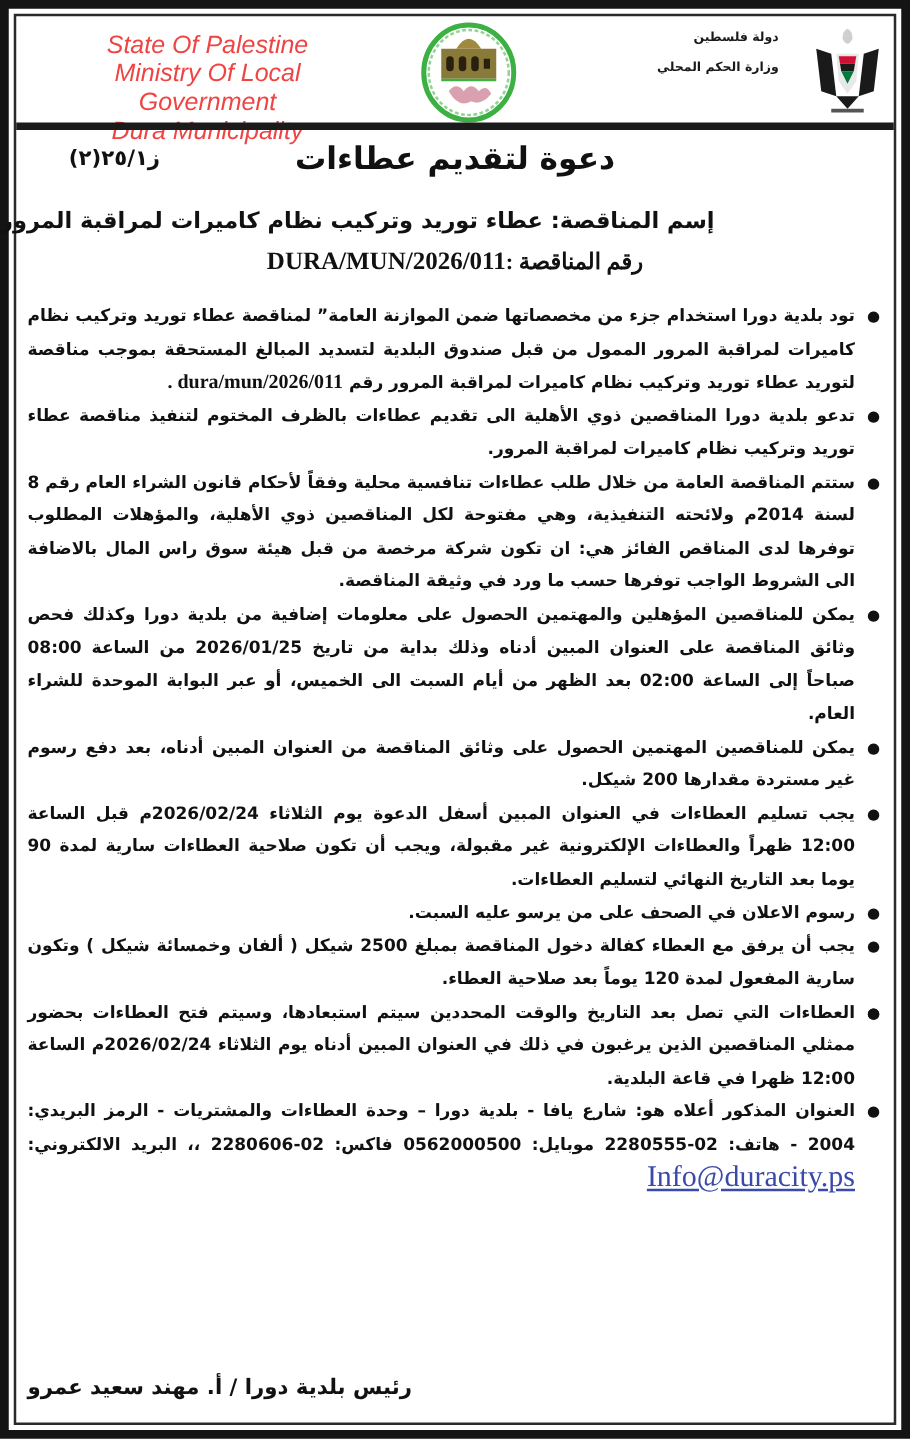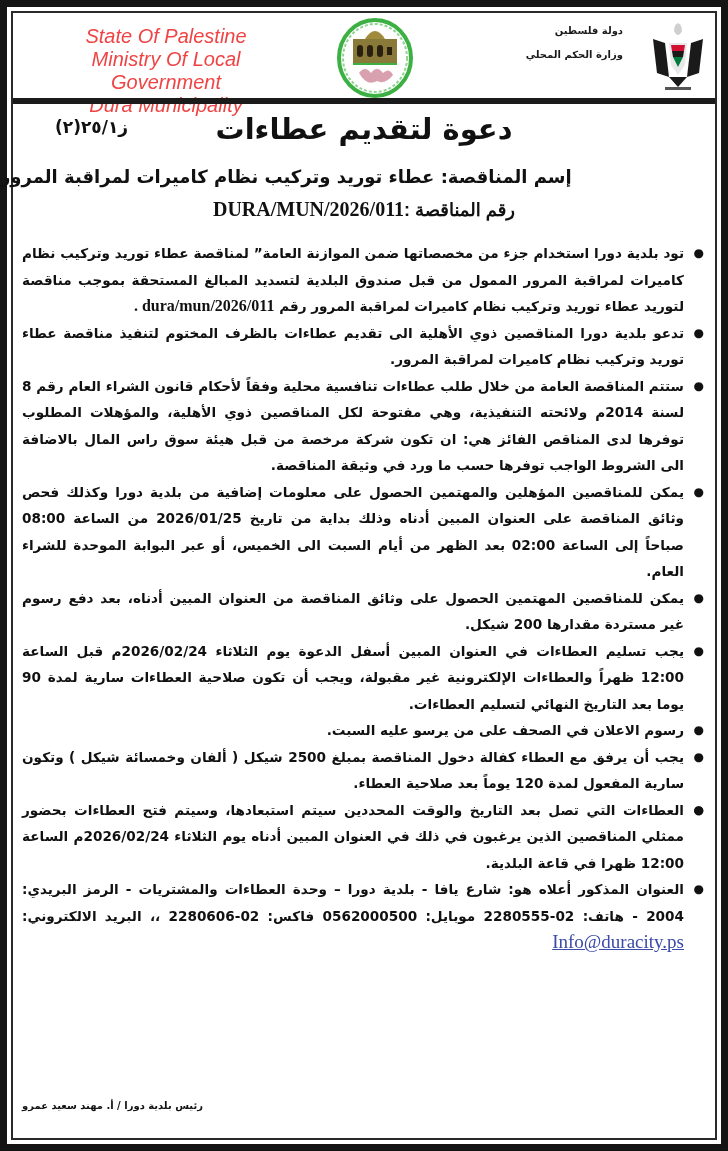--- a/index.html
+++ b/index.html
@@ -37,54 +37,54 @@
   .header-rule {
     position: absolute; left: 13px; right: 13px; top: 98px; height: 6px; background: #1b1b1b;
   }
 
   .ref-code {
     position: absolute; left: 22px; top: 117px;
     font-family: "DejaVu Sans", sans-serif; font-weight: bold; font-size: 17px; direction: rtl; margin-left: 33px;
   }
   .title {
     position: absolute; left: 0; right: 0; top: 112px; text-align: center;
-    font-family: "DejaVu Sans", sans-serif; font-weight: bold; font-size: 29px; direction: rtl;
+    font-family: "DejaVu Sans", sans-serif; font-weight: bold; font-size: 25px; direction: rtl;
   }
   .tender-name {
     position: absolute; left: 0; right: 0; top: 166px; text-align: left;
     font-family: "DejaVu Sans", sans-serif; font-weight: bold; font-size: 18px; direction: rtl;
   }
   .tender-number {
     position: absolute; left: 0; right: 0; top: 198px; text-align: center;
     font-weight: bold; font-size: 18px; direction: rtl;
   }
   .tender-number .num { font-family: "Liberation Serif", serif; font-size: 20px; }
-  .tender-number .lbl { font-family: Liberation Sans, sans-serif; }
+  .tender-number .lbl { font-family: Liberation Serif, serif; }
 
   .body-list {
     position: absolute; left: 22px; right: 22px; top: 240px;
     direction: rtl; list-style: none;
   }
   .body-list li {
     position: relative; padding-right: 22px;
     font-family: "DejaVu Sans", sans-serif; font-weight: bold; font-size: 13.6px; line-height: 26.5px;
     text-align: justify; text-align-last: right; color: #111;
   }
   .body-list li .bullet {
     position: absolute; right: 2px; top: 0; font-size: 12px;
   }
   .body-list li .num { font-family: "Liberation Serif", serif; font-size: 16px; margin-top: 36px; }
   .email-link {
-    font-family: "Liberation Serif", serif; font-weight: normal; font-size: 19px;
+    font-family: "Liberation Serif", serif; font-weight: normal; font-size: 24px;
     color: #3a4aa8; text-decoration: underline; padding-left: 6px; margin-top: 24px;
   }
 
   .signature {
     position: absolute; left: 22px; top: 1100px; direction: rtl;
-    font-family: "DejaVu Sans", sans-serif; font-weight: bold; font-size: 10px;
+    font-family: "DejaVu Sans", sans-serif; font-weight: bold; font-size: 17px;
   }
 </style>
 </head>
 <body>
 
 <div class="frame-outer"></div>
 <div class="frame-inner"></div>
 
 <div class="header">
   <div class="header-en">

